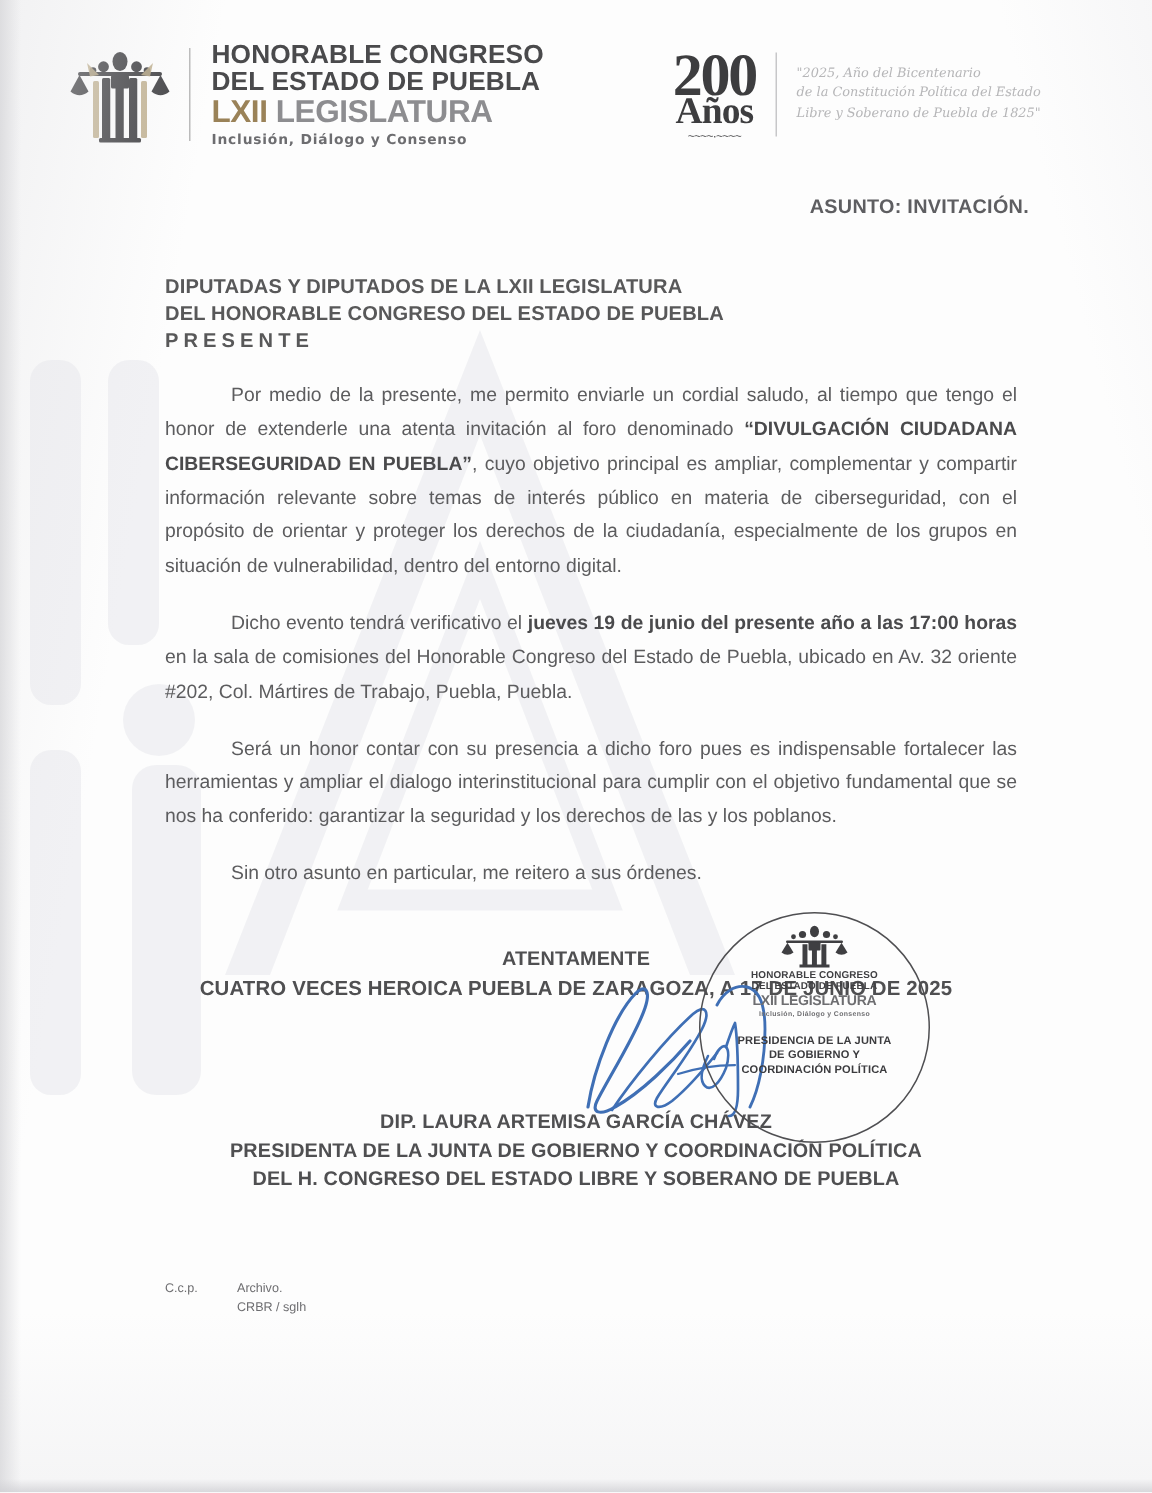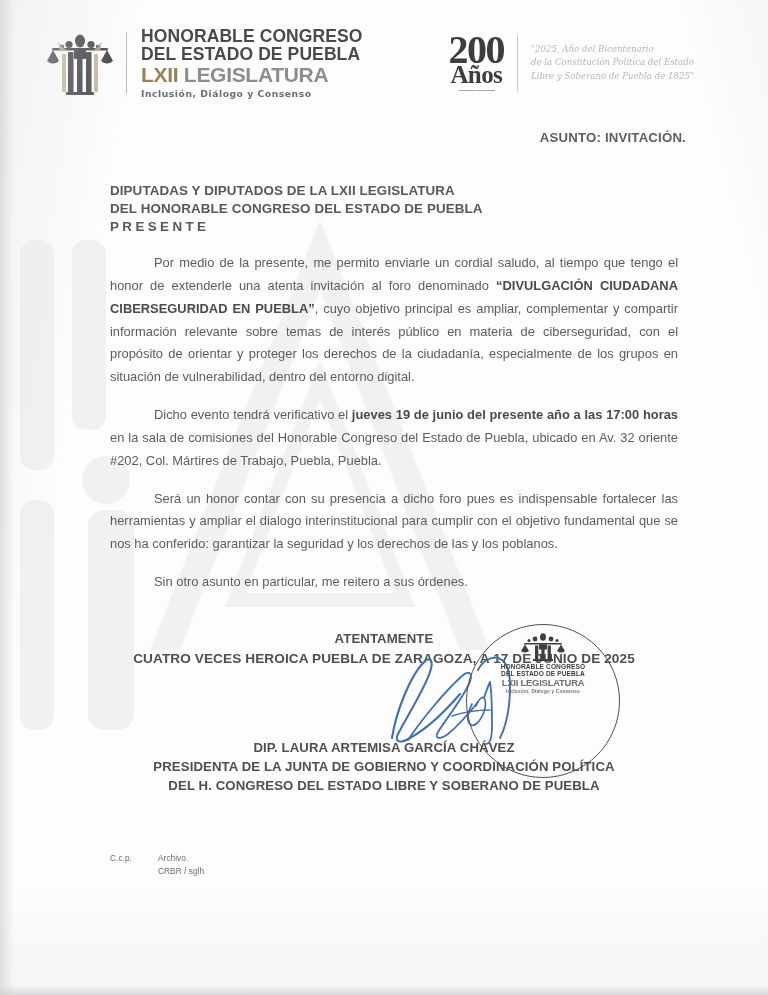--- a/index.html
+++ b/index.html
@@ -228,21 +228,21 @@
     width: 150px;
     height: 100px;
     z-index: 5;
     pointer-events: none;
   }
 
   
   .seal {
     position: absolute;
     left: 466px;
-    top: 624px;
+    top: 608px;
     width: 152px;
     height: 152px;
     border-radius: 50%;
     border: 1.6px solid #4f4f52;
     z-index: 6;
     background: rgba(255,255,255,0.0);
     text-align: center;
     overflow: hidden;
   }
   .seal-crest {
@@ -443,18 +443,23 @@
         <rect x="13" y="27" width="20" height="2"></rect>
         <rect x="19" y="12.2" width="8" height="5.4" rx="0.6"></rect>
       </g>
     </svg>
     <div class="seal-l1">HONORABLE CONGRESO</div>
     <div class="seal-l2">DEL ESTADO DE PUEBLA</div>
     <div class="seal-l3">
       <span class="s-lx">LXII</span> <span class="s-leg">LEGISLATURA</span>
     </div>
     <div class="seal-l4">Inclusión, Diálogo y Consenso</div>
+    <div class="seal-role">
+      <div>PRESIDENCIA DE LA JUNTA</div>
+      <div>DE GOBIERNO Y</div>
+      <div>COORDINACIÓN POLÍTICA</div>
+    </div>
   </div>
 
   <div class="scan-tint"></div>
   <div class="edge-left"></div>
   <div class="edge-bottom"></div>
 </div>
 
 </body></html>

